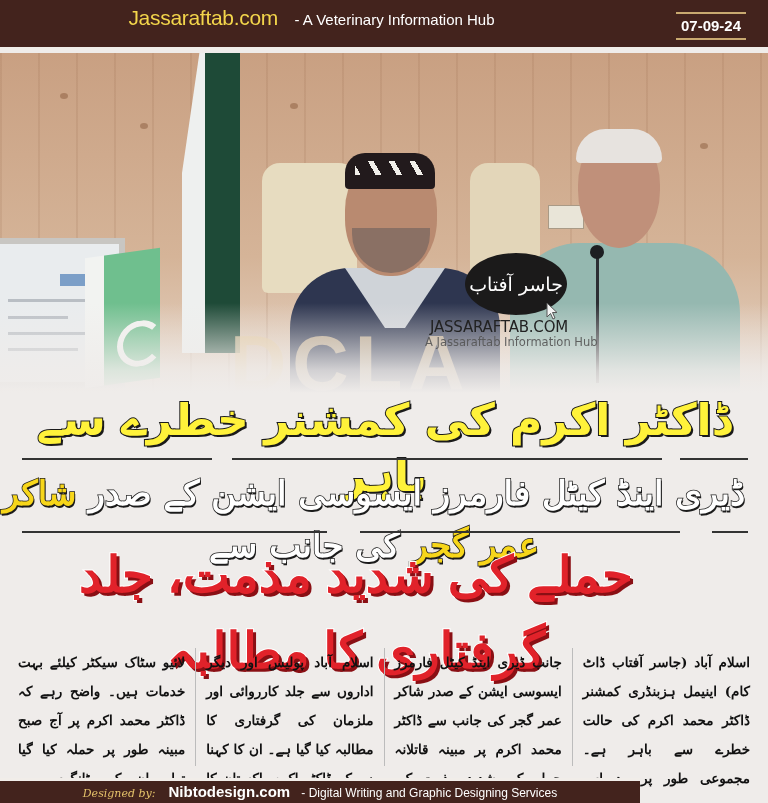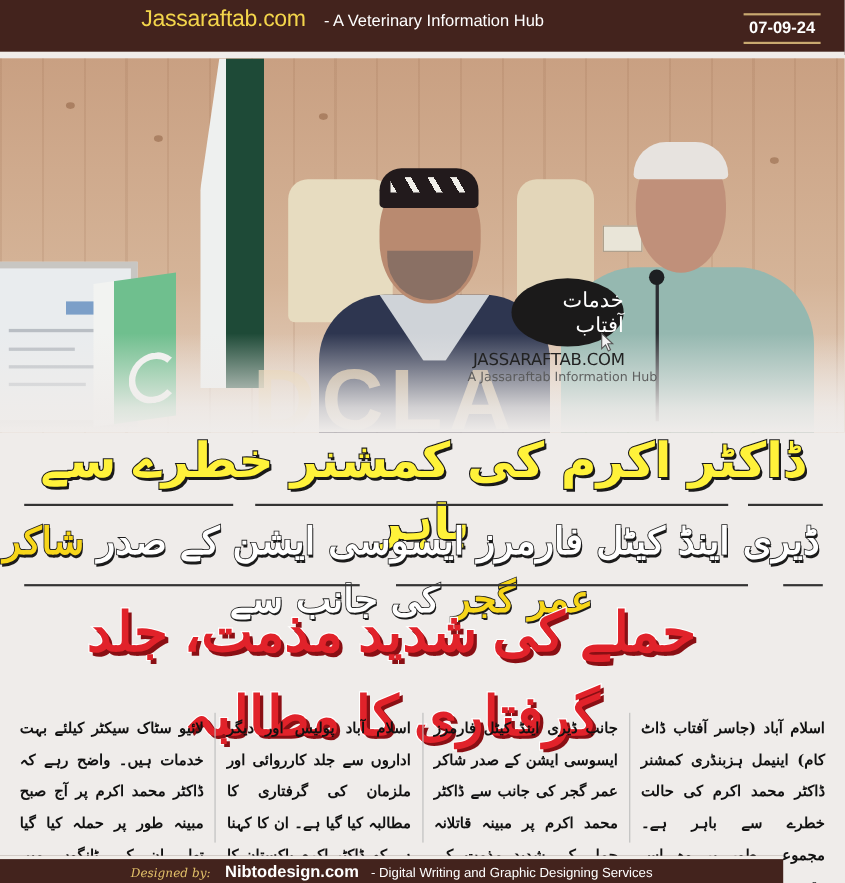--- a/index.html
+++ b/index.html
@@ -167,21 +167,21 @@
     .col {
       flex: 1; padding: 0 10px; direction: rtl; text-align: justify;
       font-family: "DejaVu Serif", serif; font-size: 13.5px; line-height: 29px; color: #111;
       font-weight: bold;
       border-left: 1px solid #bcbcbc;
     }
     .col:last-child { border-left: none; }
 
     
     .footer {
-      position: absolute; left: 0; top: 778px; width: 712px; height: 25px;
+      position: absolute; left: 0; top: 778px; width: 640px; height: 25px;
       background: #43231d; border-top: 3px solid #f1ede9;
       text-align: center; line-height: 22px; white-space: nowrap;
     }
     .footer .designed { color: #e4c26a; font-family: "DejaVu Serif", serif; font-style: italic; font-size: 11px; margin-right: 8px; }
     .footer .brand { color: #ffffff; font-family: "Liberation Sans", sans-serif; font-weight: bold; font-size: 15px; }
     .footer .services { color: #ffffff; font-family: "Liberation Sans", sans-serif; font-size: 12px; margin-left: 6px; }
   </style>
 </head>
 <body>
 
@@ -219,21 +219,21 @@
   <div class="switch"></div>
   <div class="person2-body"></div>
   <div class="person2-head"></div>
   <div class="person2-hair"></div>
   <div class="mic"></div>
   <div class="dcla">DCLA</div>
   <div class="photo-fade"></div>
 </div>
 
 <div class="watermark-oval">
-  <span>خدمات آفتاب</span>
+  <span>جاسر آفتاب</span>
 </div>
 <svg class="cursor-icon" viewBox="0 0 14 18">
   <path d="M1 1 L1 15 L4.5 11.5 L7 17 L9 16 L6.5 10.5 L11 10.5 Z" fill="#f4f4f4" stroke="#555" stroke-width="1"></path>
 </svg>
 <div class="wm-site">JASSARAFTAB.COM</div>
 <div class="wm-tag">A Jassaraftab Information Hub</div>
 
 <div class="headline1 urdu">ڈاکٹر اکرم کی کمشنر خطرے سے باہر</div>
 
 <div class="rule" style="left:22px;top:458px;width:190px"></div>

